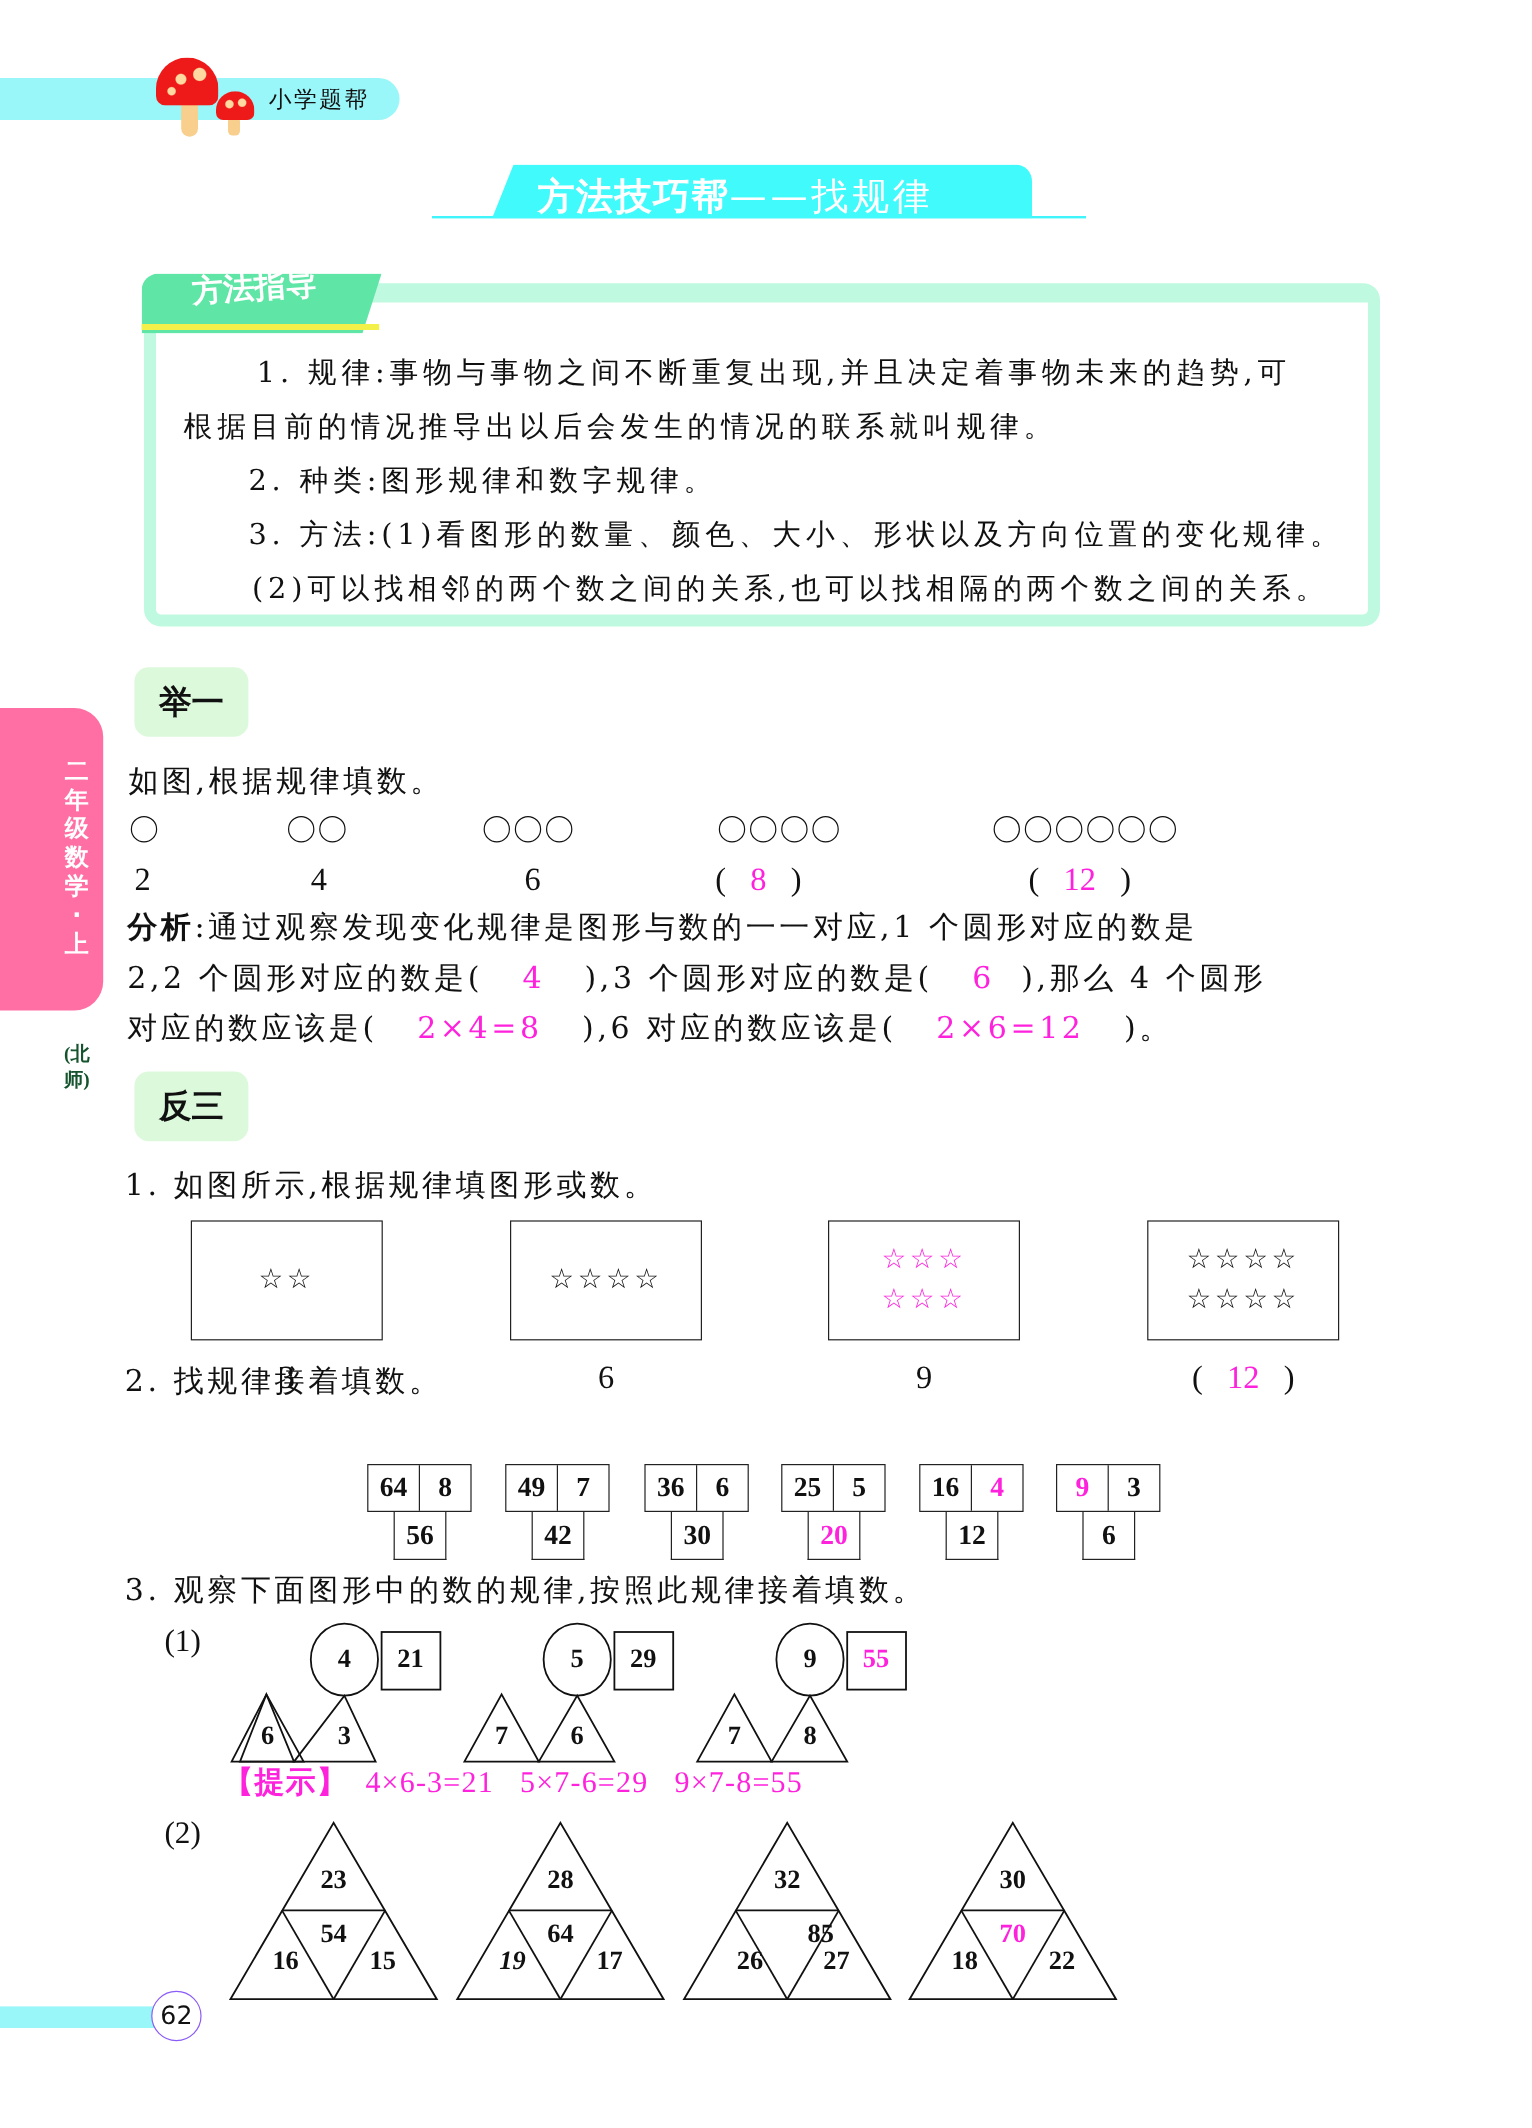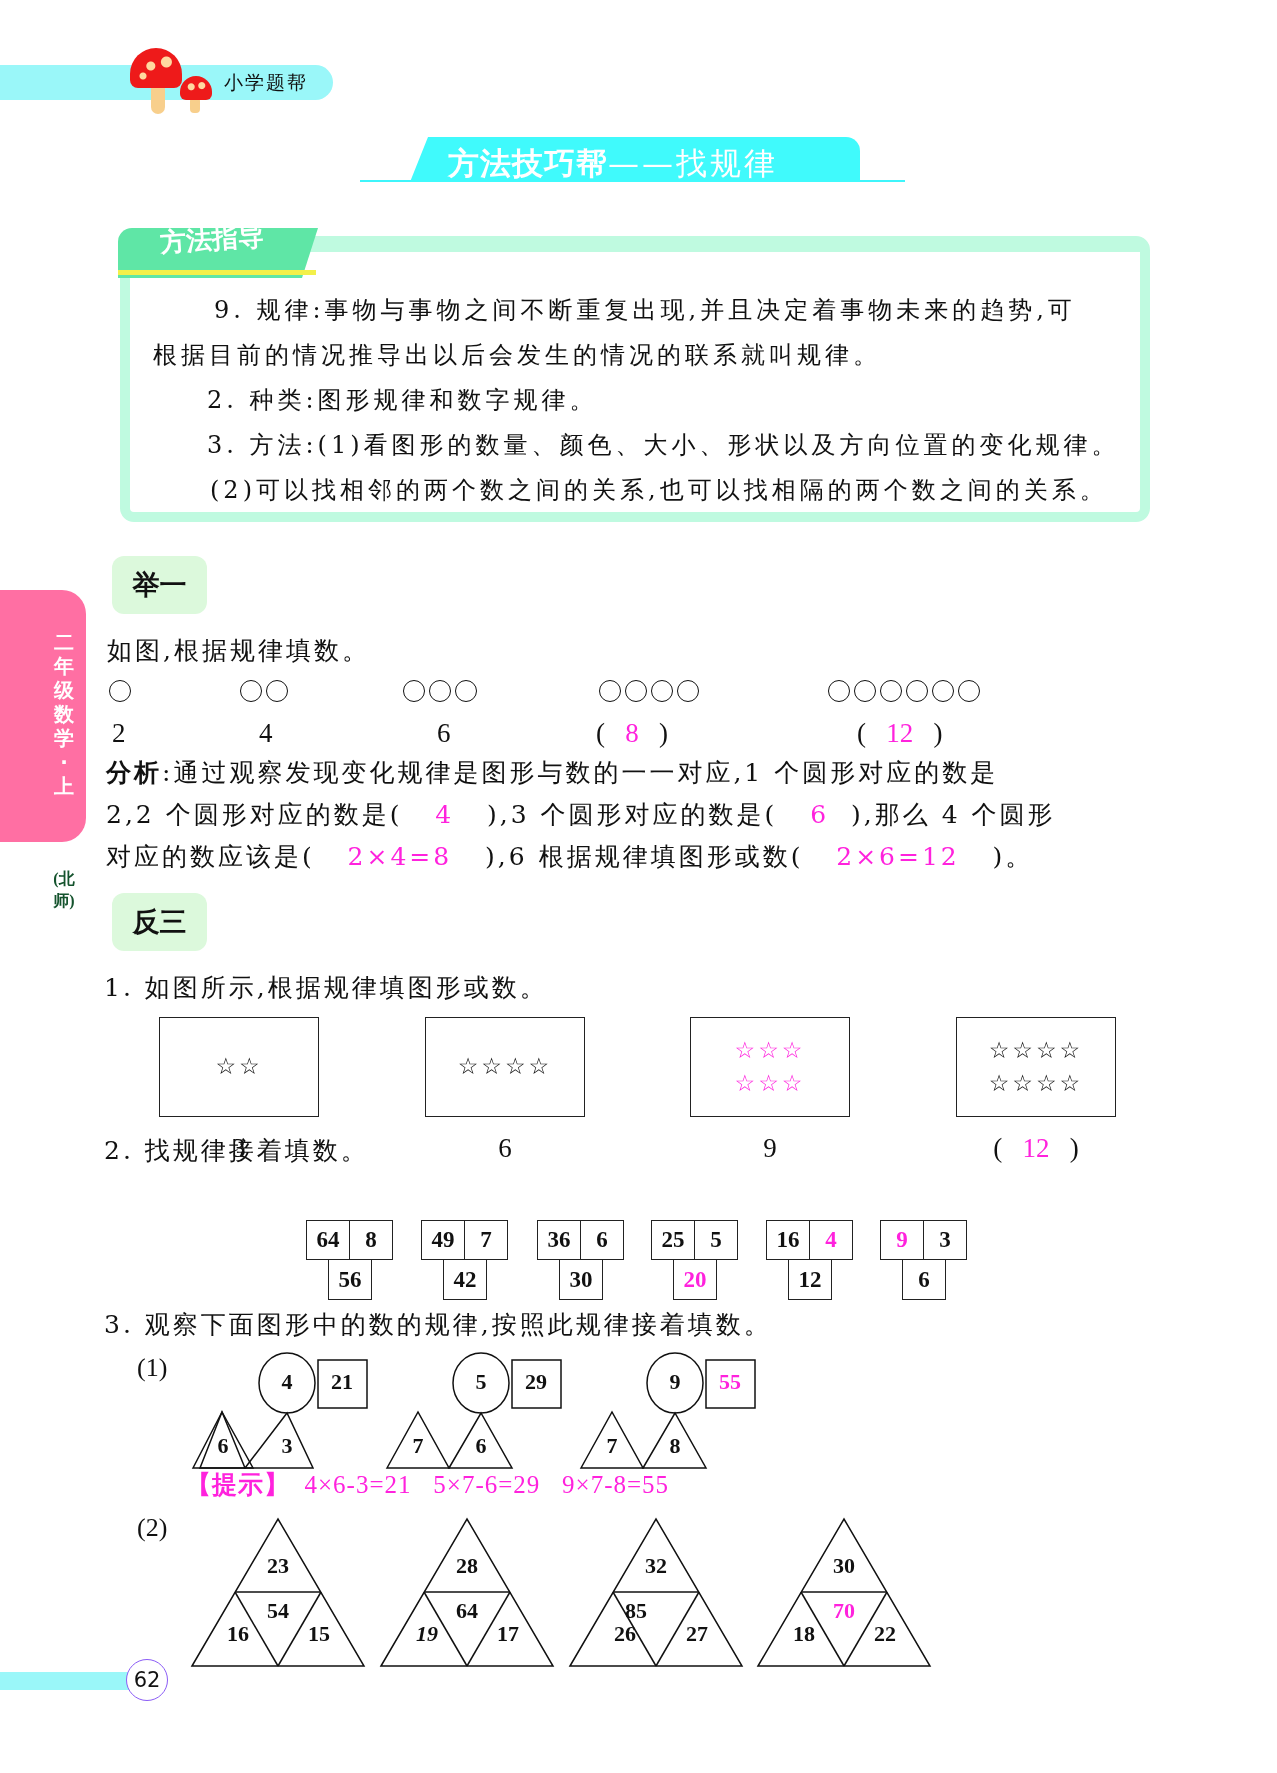--- a/index.html
+++ b/index.html
@@ -71,21 +71,21 @@
 <div class="abs title-line"></div>
 <div class="abs title-banner"></div>
 <div class="abs title-text sans">
   <span>方法技巧帮</span><span class="title-sub">——</span><span class="title-sub">找规律</span>
 </div>
 
 <div class="abs method-box"></div>
 <div class="abs method-tab"></div>
 <div class="abs method-tab-edge"></div>
 <div class="abs method-tab-text sans">方法指导</div>
-<div class="abs method-line" style="left:214px; top:298px;">9. 规律:事物与事物之间不断重复出现,并且决定着事物未来的趋势,可</div>
+<div class="abs method-line" style="left:214px; top:298px;">1. 规律:事物与事物之间不断重复出现,并且决定着事物未来的趋势,可</div>
 <div class="abs method-line" style="left:153px; top:343px;">根据目前的情况推导出以后会发生的情况的联系就叫规律。</div>
 <div class="abs method-line" style="left:207px; top:388px;">2. 种类:图形规律和数字规律。</div>
 <div class="abs method-line" style="left:207px; top:433px;">3. 方法:(1)看图形的数量、颜色、大小、形状以及方向位置的变化规律。</div>
 <div class="abs method-line" style="left:210px; top:478px;">(2)可以找相邻的两个数之间的关系,也可以找相隔的两个数之间的关系。</div>
 
 <div class="abs side-tab"></div>
 <div class="abs side-tab-text">二年级数学·上</div>
 <div class="abs side-pub">(北师)</div>
 
 <div class="abs badge" style="left:112px; top:556px;">举一</div>
@@ -98,21 +98,21 @@
 <div class="abs" style="left:828px; top:680px;"><span class="circle"></span><span class="circle"></span><span class="circle"></span><span class="circle"></span><span class="circle"></span><span class="circle"></span></div>
 
 <div class="abs num" style="left:112px; top:718px; font-size:27px;">2</div>
 <div class="abs num" style="left:259px; top:718px; font-size:27px;">4</div>
 <div class="abs num" style="left:437px; top:718px; font-size:27px;">6</div>
 <div class="abs num" style="left:596px; top:718px; font-size:27px;">(&nbsp;&nbsp;&nbsp;<span class="pink">8</span>&nbsp;&nbsp;&nbsp;)</div>
 <div class="abs num" style="left:857px; top:718px; font-size:27px;">(&nbsp;&nbsp;&nbsp;<span class="pink">12</span>&nbsp;&nbsp;&nbsp;)</div>
 
 <div class="abs text24" style="left:106px; top:760px;"><b class="sans">分析</b><span>:通过观察发现变化规律是图形与数的一一对应,1 个圆形对应的数是</span></div>
 <div class="abs text24" style="left:106px; top:802px;"><span>2,2 个圆形对应的数是(</span>&nbsp;&nbsp;&nbsp;<span class="pink">4</span>&nbsp;&nbsp;&nbsp;<span>),3 个圆形对应的数是(</span>&nbsp;&nbsp;&nbsp;<span class="pink">6</span>&nbsp;&nbsp;<span>),那么 4 个圆形</span></div>
-<div class="abs text24" style="left:106px; top:844px;"><span>对应的数应该是(</span>&nbsp;&nbsp;&nbsp;<span class="pink">2×4=8</span>&nbsp;&nbsp;&nbsp;<span>),6 根据规律填图形或数(</span>&nbsp;&nbsp;&nbsp;<span class="pink">2×6=12</span>&nbsp;&nbsp;&nbsp;<span>)。</span></div>
+<div class="abs text24" style="left:106px; top:844px;"><span>对应的数应该是(</span>&nbsp;&nbsp;&nbsp;<span class="pink">2×4=8</span>&nbsp;&nbsp;&nbsp;<span>),6 对应的数应该是(</span>&nbsp;&nbsp;&nbsp;<span class="pink">2×6=12</span>&nbsp;&nbsp;&nbsp;<span>)。</span></div>
 
 <div class="abs badge" style="left:112px; top:893px;">反三</div>
 
 <div class="abs text24" style="left:104px; top:975px;">1. 如图所示,根据规律填图形或数。</div>
 <div class="abs star-box" style="left:159px; top:1017px;">
     <div>☆☆</div>
   </div>
 <div class="abs star-box" style="left:425px; top:1017px;">
     <div>☆☆☆☆</div>
   </div>
@@ -253,21 +253,21 @@
 <div class="big-num num" style="left:258px; top:1598px; width:40px;">54</div>
 <div class="big-num num" style="left:218px; top:1621px; width:40px;">16</div>
 <div class="big-num num" style="left:299px; top:1621px; width:40px;">15</div>
 
 <div class="big-num num" style="left:447px; top:1553px; width:40px;">28</div>
 <div class="big-num num" style="left:447px; top:1598px; width:40px;">64</div>
 <div class="big-num num" style="left:407px; top:1621px; width:40px;font-style:italic;">19</div>
 <div class="big-num num" style="left:488px; top:1621px; width:40px;">17</div>
 
 <div class="big-num num" style="left:636px; top:1553px; width:40px;">32</div>
-<div class="big-num num" style="left:616px; top:1598px; width:40px;">85</div>
+<div class="big-num num" style="left:664px; top:1598px; width:40px;">85</div>
 <div class="big-num num" style="left:596px; top:1621px; width:40px;text-align:right;">26</div>
 <div class="big-num num" style="left:677px; top:1621px; width:40px;">27</div>
 
 <div class="big-num num" style="left:824px; top:1553px; width:40px;">30</div>
 <div class="big-num num pink" style="left:824px; top:1598px; width:40px;">70</div>
 <div class="big-num num" style="left:784px; top:1621px; width:40px;">18</div>
 <div class="big-num num" style="left:865px; top:1621px; width:40px;">22</div>
 
 <div class="abs footer-band"></div>
 <div class="abs page-num">62</div>

